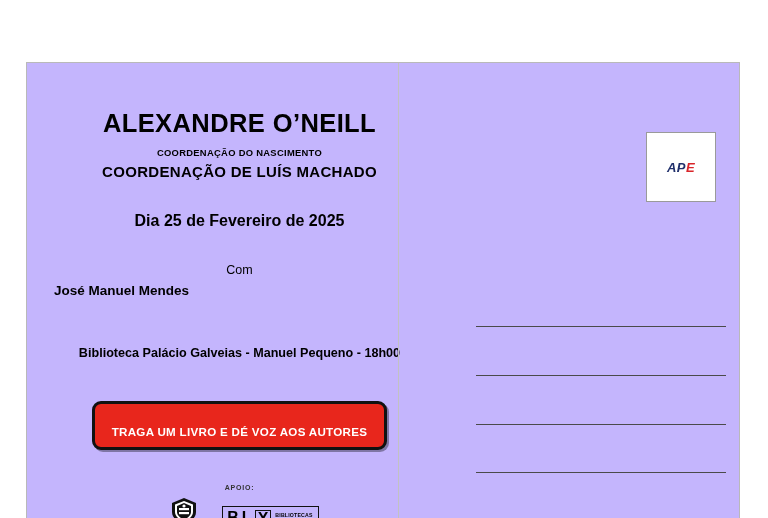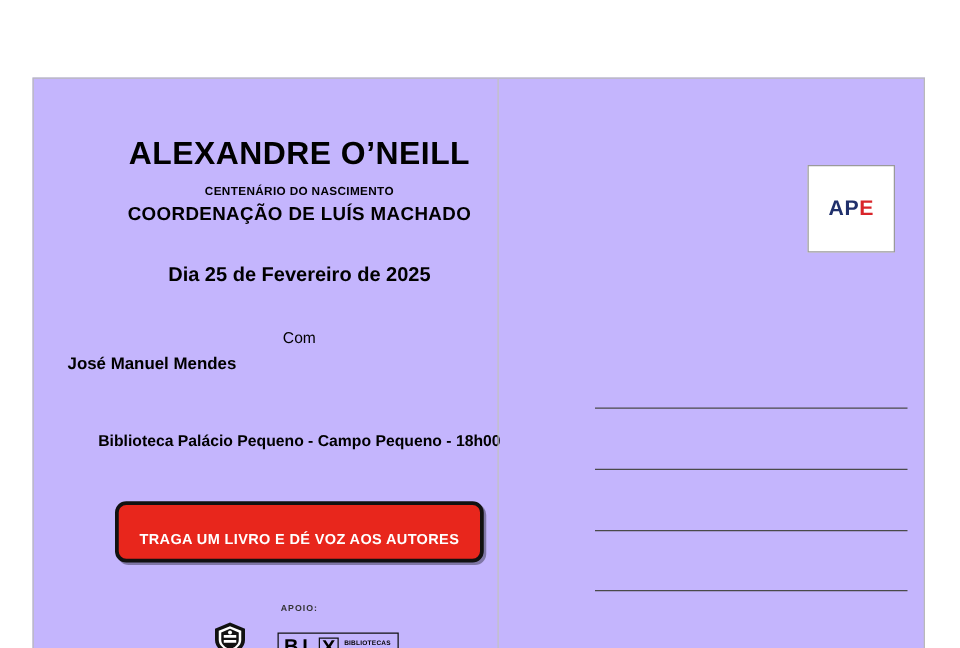--- a/index.html
+++ b/index.html
@@ -188,46 +188,47 @@
     top: 54px;
     width: 68px;
     height: 68px;
     border: 1px solid #9a9a9a;
     background: #fff;
     display: flex;
     align-items: center;
     justify-content: center;
   }
   .stamp .ape {
-    font-size: 17px;
+    font-size: 13px;
     font-weight: bold;
     letter-spacing: 0.5px;
+    font-style: italic;
   }
   .stamp .ape .a { color: #20306b; }
   .stamp .ape .p { color: #20306b; }
   .stamp .ape .e { color: #d9252a; }
   .addr-line {
     position: absolute;
     height: 1px;
     background: #4a4a4a;
   }
 </style>
 </head>
 <body>
 
 <div class="postcard">
 
   <div class="left">
     <div class="title">ALEXANDRE O’NEILL</div>
-    <div class="subtitle">CENTENÁRIO DO NASCIMENTO</div>
+    <div class="subtitle">COORDENAÇÃO DO NASCIMENTO</div>
     <div class="subtitle2">COORDENAÇÃO DE LUÍS MACHADO</div>
     <div class="date">Dia 25 de Fevereiro de 2025</div>
     <div class="com">Com</div>
     <div class="guest2">José Manuel Mendes</div>
-    <div class="venue">Biblioteca Palácio Pequeno - Campo Pequeno - 18h00</div>
+    <div class="venue">Biblioteca Palácio Galveias - Manuel Pequeno - 18h00</div>
 
     <div class="cta-wrap">
       <div class="cta">TRAGA UM LIVRO E DÉ VOZ AOS AUTORES</div>
     </div>
 
     <div class="apoio">APOIO:</div>
 
     <div class="logos">
 
       <div class="lisboa">

